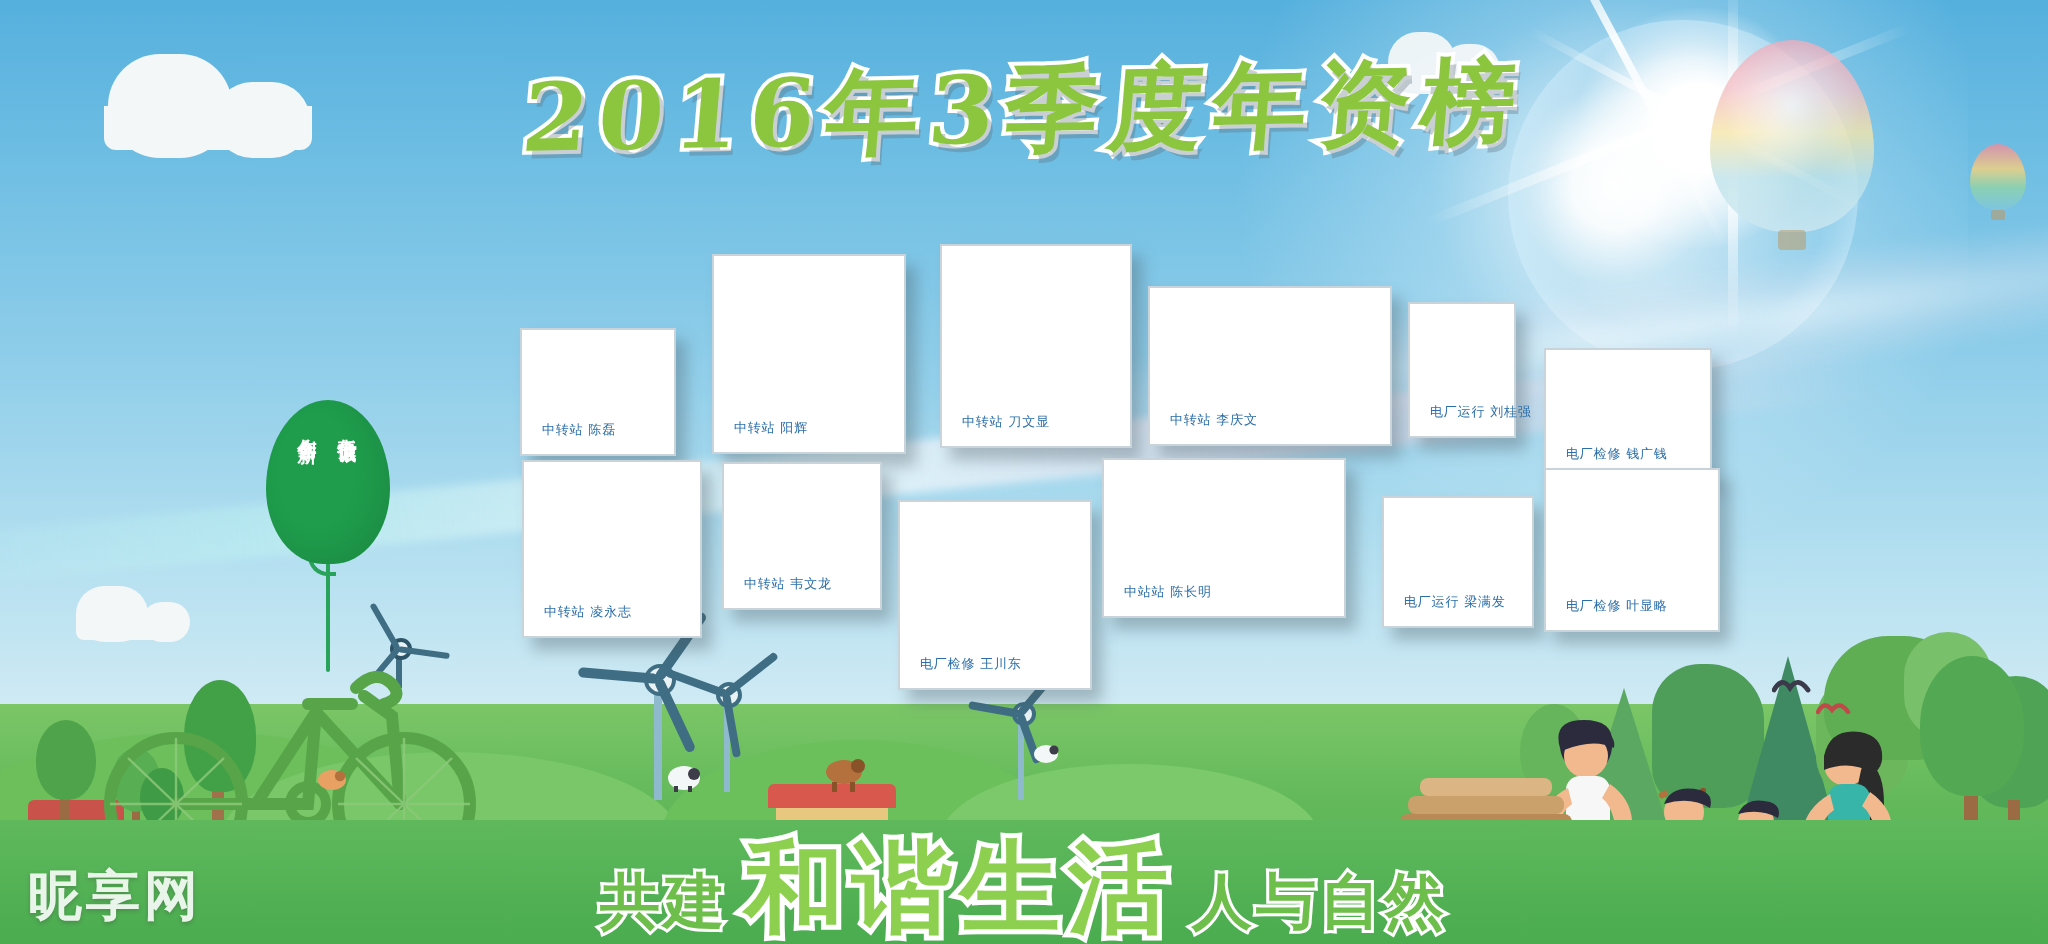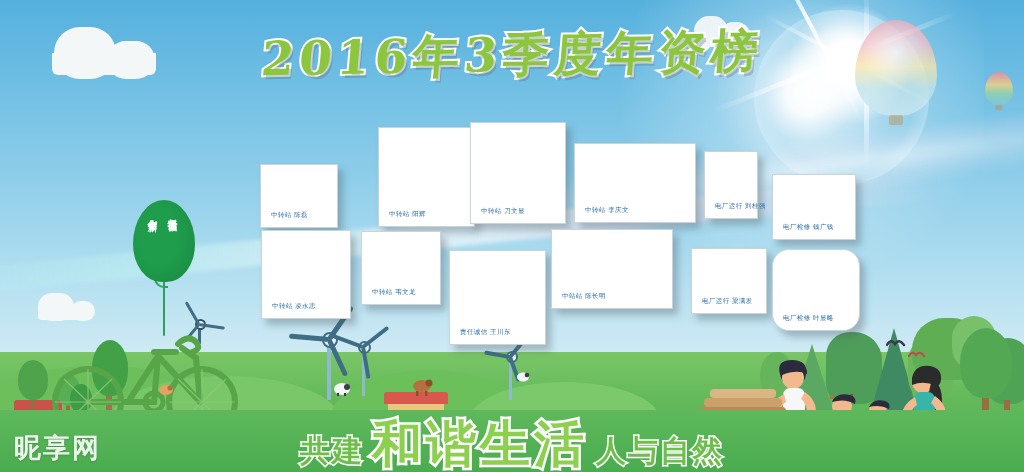--- a/index.html
+++ b/index.html
@@ -516,21 +516,21 @@
   <div class="slogan-string"></div>
   <div class="slogan-balloon">
     <span class="col col-l">合作创新</span>
     <span class="col col-r">责任诚信</span>
   </div>
 
   <div id="frames-layer">
       <div class="frame" style="left: 260px; top: 164px; width: 76px; height: 62px;">
         <div class="cap">中转站  陈磊</div>
       </div>
-      <div class="frame" style="left: 378px; top: 127px; width: 95px; height: 98px;">
+      <div class="frame" style="left: 356px; top: 127px; width: 95px; height: 98px;">
         <div class="cap">中转站   阳辉</div>
       </div>
       <div class="frame" style="left: 470px; top: 122px; width: 94px; height: 100px;">
         <div class="cap">中转站   刀文显</div>
       </div>
       <div class="frame" style="left: 574px; top: 143px; width: 120px; height: 78px;">
         <div class="cap">中转站  李庆文</div>
       </div>
       <div class="frame" style="left: 704px; top: 151px; width: 52px; height: 66px;">
         <div class="cap">电厂运行  刘桂强</div>
@@ -538,29 +538,29 @@
       <div class="frame" style="left: 772px; top: 174px; width: 82px; height: 64px;">
         <div class="cap">电厂检修  钱广钱</div>
       </div>
       <div class="frame" style="left: 261px; top: 230px; width: 88px; height: 87px;">
         <div class="cap">中转站  凌永志</div>
       </div>
       <div class="frame" style="left: 361px; top: 231px; width: 78px; height: 72px;">
         <div class="cap">中转站   韦文龙</div>
       </div>
       <div class="frame" style="left: 449px; top: 250px; width: 95px; height: 93px;">
-        <div class="cap">责任诚信  王川东</div>
+        <div class="cap">电厂检修  王川东</div>
       </div>
       <div class="frame" style="left: 551px; top: 229px; width: 120px; height: 78px;">
         <div class="cap">中站站   陈长明</div>
       </div>
       <div class="frame" style="left: 691px; top: 248px; width: 74px; height: 64px;">
         <div class="cap">电厂运行  梁满发</div>
       </div>
-      <div class="frame" style="left: 772px; top: 249px; width: 86px; height: 80px; border-radius: 17px;">
+      <div class="frame" style="left: 772px; top: 234px; width: 86px; height: 80px;">
         <div class="cap">电厂检修  叶显略</div>
       </div>
     </div>
 
   <div class="title">
     <span class="title-inner">2016年3季度年资榜</span>
   </div>
 
   <div class="bottom-slogan">
     <span class="bs-small">共建</span><span class="bs-big">和谐生活</span><span class="bs-small">人与自然</span>

